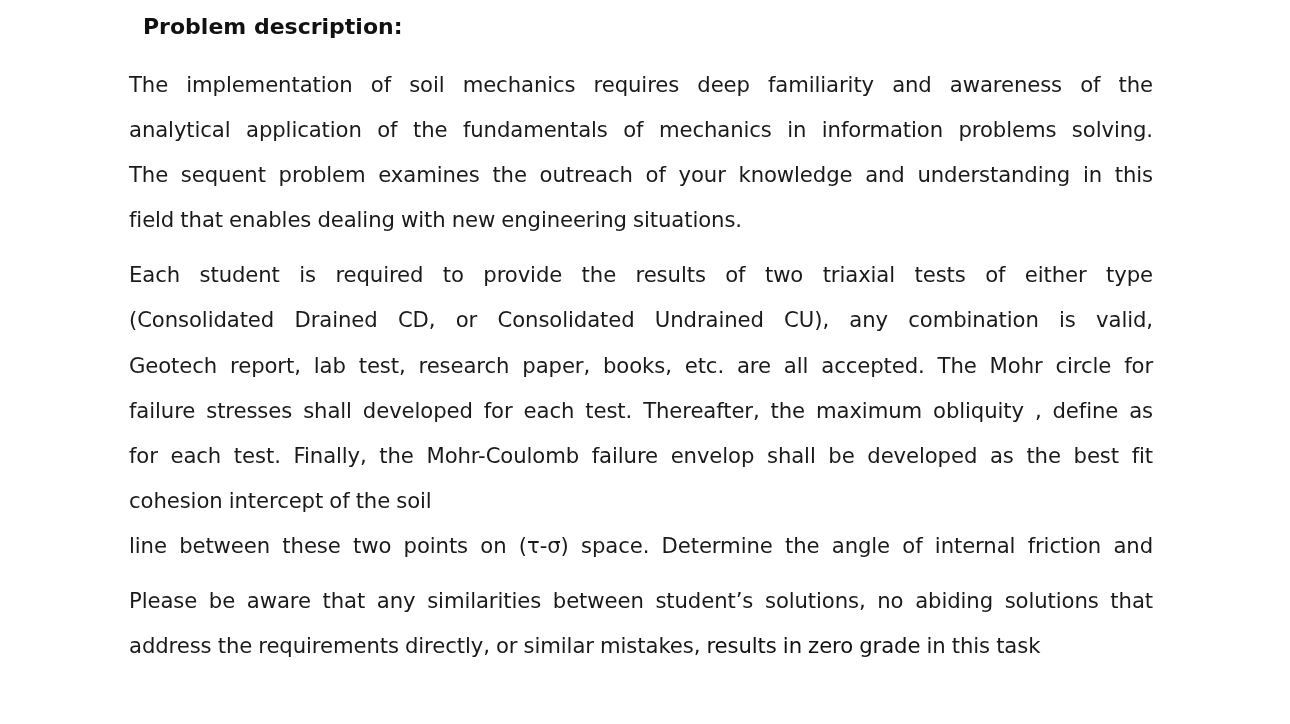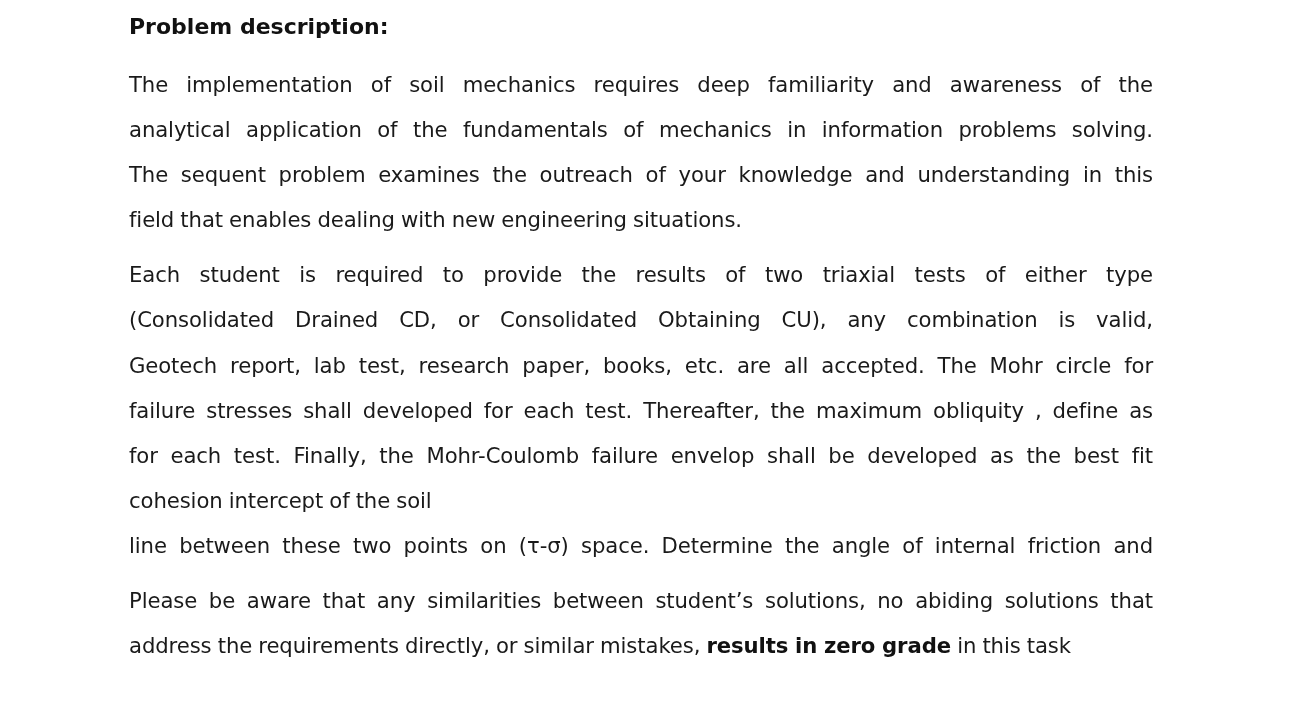--- a/index.html
+++ b/index.html
@@ -18,21 +18,21 @@
     .page {
       position: absolute;
       left: 129px;
       top: 12px;
       width: 1024px;
     }
     .heading {
       font-weight: bold;
       font-size: 22px;
       line-height: 30px;
-      margin: 0 0 24px 0;
+      margin: 0 0 24px 14px;
       color: #111111;
     }
     .para {
       font-size: 21.2px;
       line-height: 37.1px;
       text-align: justify;
       text-align-last: left;
       margin: 0 0 18px 0;
       letter-spacing: -0.1px;
       word-spacing: -0.5px;
@@ -41,40 +41,40 @@
       display: block;
       text-align: justify;
       text-align-last: justify;
       white-space: nowrap;
       margin-top: 8px;
     }
     .para .line.last {
       text-align-last: left;
     }
     .bold {
-      font-weight: bold;
+      font-weight: normal;
       color: #111111;
     }
   </style>
 </head>
 <body>
 
 <div class="page">
   <div class="heading">Problem description:</div>
 
   <div class="para">
     <span class="line">The implementation of soil mechanics requires deep familiarity and awareness of the</span>
     <span class="line">analytical application of the fundamentals of mechanics in information problems solving.</span>
     <span class="line">The sequent problem examines the outreach of your knowledge and understanding in this</span>
     <span class="line last">field that enables dealing with new engineering situations.</span>
   </div>
 
   <div class="para">
     <span class="line">Each student is required to provide the results of  two triaxial tests of either type</span>
-    <span class="line">(Consolidated Drained CD, or Consolidated Obtaining CU), any combination is valid,</span>
+    <span class="line">(Consolidated Drained CD, or Consolidated Undrained CU), any combination is valid,</span>
     <span class="line">Geotech report, lab test, research paper, books, etc. are all accepted. The Mohr circle for</span>
     <span class="line">failure stresses  shall developed for each test. Thereafter, the maximum obliquity , define as</span>
     <span class="line">for each test. Finally, the Mohr-Coulomb failure envelop shall be developed as the best fit</span>
     <span class="line last">cohesion intercept of the soil</span>
     <span class="line">line between these two points on (τ-σ)  space. Determine the angle of internal friction and</span>
   </div>
 
   <div class="para">
     <span class="line">Please be aware that any similarities between student’s solutions, no abiding solutions that</span>
     <span class="line last"><span>address the requirements directly, or similar mistakes, </span><span class="bold">results in zero grade</span><span> in this task</span></span>

